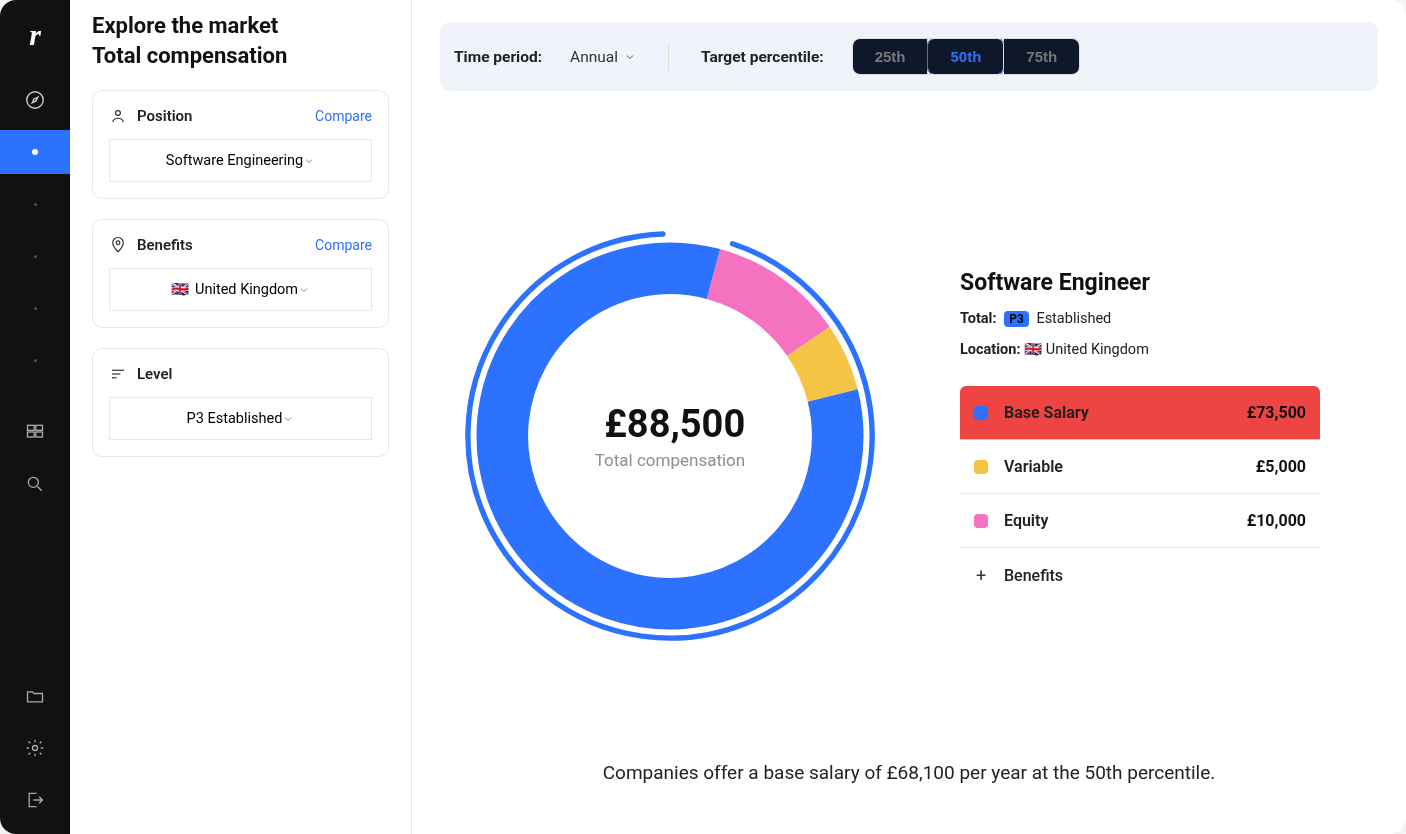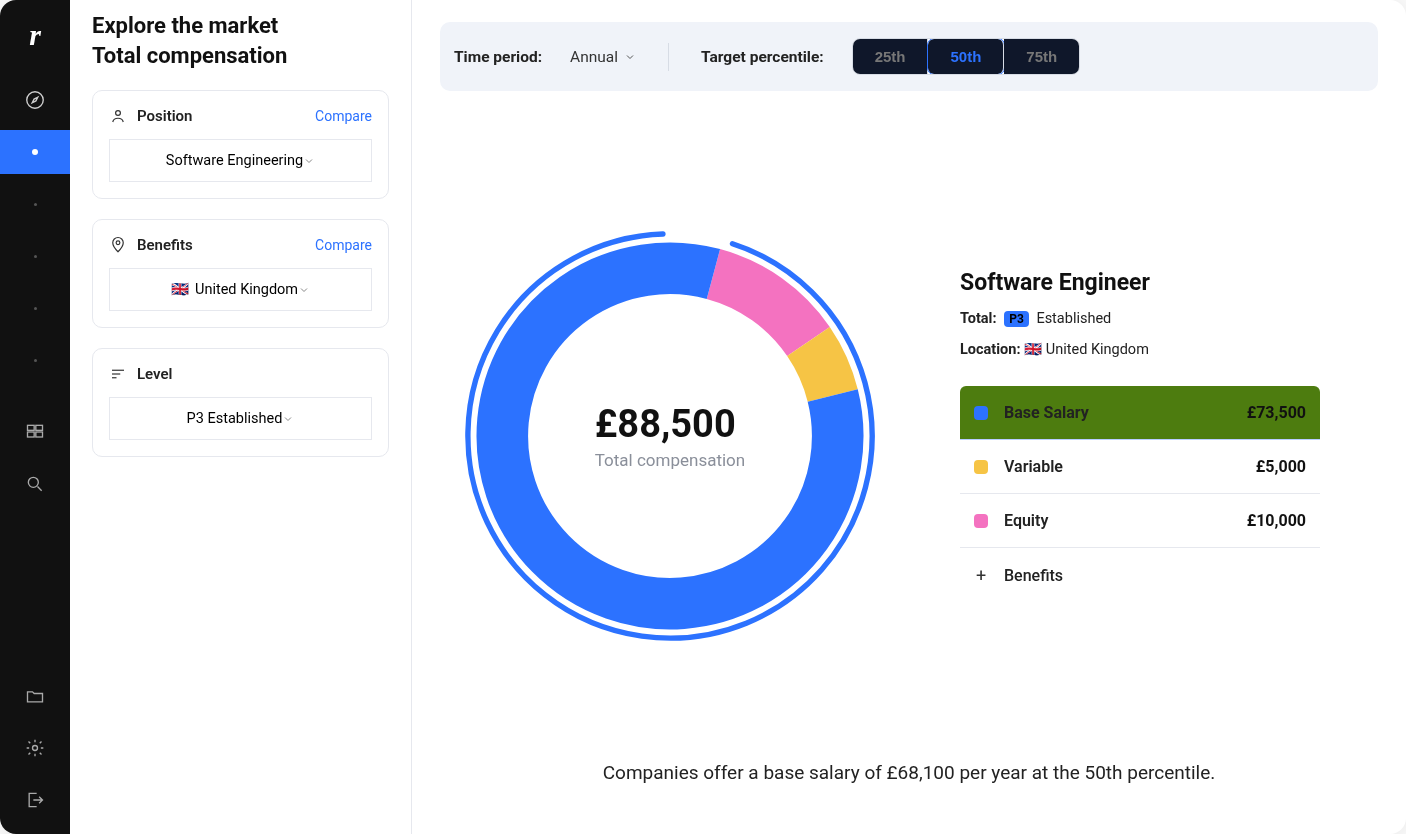--- a/index.html
+++ b/index.html
@@ -33,32 +33,32 @@
 .topbar .val { font-size: 15.5px; color: #333; display: inline-flex; align-items: center; gap: 6px; cursor: pointer; }
 .topbar .divider { width: 1px; height: 28px; background: #d7dce5; margin: 0 4px; }
 .seg { display: flex; border: 1px solid #d7dce5; border-radius: 8px; overflow: hidden; background: #fff; }
 .seg button { border: none; background: #0f172a; padding: 9px 22px; font-size: 15px; font-weight: 600; color: #777; cursor: pointer; }
 .seg button.active { color: #2c72ff; outline: 1px solid #2c72ff; border-radius: 6px; }
 .seg button:not(:last-child) { border-right: 1px solid #d7dce5; }
 
 .content { flex: 1; display: flex; align-items: center; gap: 60px; padding-top: 40px; }
 .donutwrap { width: 460px; height: 460px; position: relative; display: flex; align-items: center; justify-content: center; }
 .donutwrap svg { width: 430px; height: 430px; }
-.donutcenter { position: absolute; text-align: left; }
+.donutcenter { position: absolute; text-align: right; }
 .donutcenter .amt { font-size: 38px; font-weight: 700; color: #111; }
 .donutcenter .sub { font-size: 17px; color: #8a8f9a; margin-top: 4px; }
 
 .details { flex: 1; max-width: 360px; }
 .details h2 { font-size: 23px; font-weight: 700; color: #111; }
 .details .meta { font-size: 14.5px; margin-top: 14px; color: #222; }
 .details .meta .lbl { font-weight: 700; }
 .details .badge { background: #2c72ff; color: #000000; font-weight: 700; font-size: 12px; padding: 1px 5px; border-radius: 4px; margin: 0 4px; }
 .breakdown { margin-top: 28px; }
 .breakdown .brow { display: flex; align-items: center; padding: 17px 14px; border-bottom: 1px solid #e6e8ee; font-size: 16px; }
-.breakdown .brow.hl { background: #4d7c0f; border-radius: 6px 6px 0 0; border-bottom: 1px solid #b9cdff; }
+.breakdown .brow.hl { background: #ef4444; border-radius: 6px 6px 0 0; border-bottom: 1px solid #b9cdff; }
 .breakdown .brow .sw { width: 14px; height: 14px; border-radius: 4px; margin-right: 16px; }
 .breakdown .brow .nm { flex: 1; font-weight: 600; color: #222; }
 .breakdown .brow.hl .nm { font-weight: 700; }
 .breakdown .brow .vl { font-weight: 700; color: #111; }
 .breakdown .brow .plus { width: 14px; text-align: center; font-size: 18px; font-weight: 400; color: #333; margin-right: 16px; }
 
 .caption { text-align: center; font-size: 19px; color: #222; padding: 20px 0 10px; }
 .caption b { font-weight: 400; }
 </style>
 </head>

